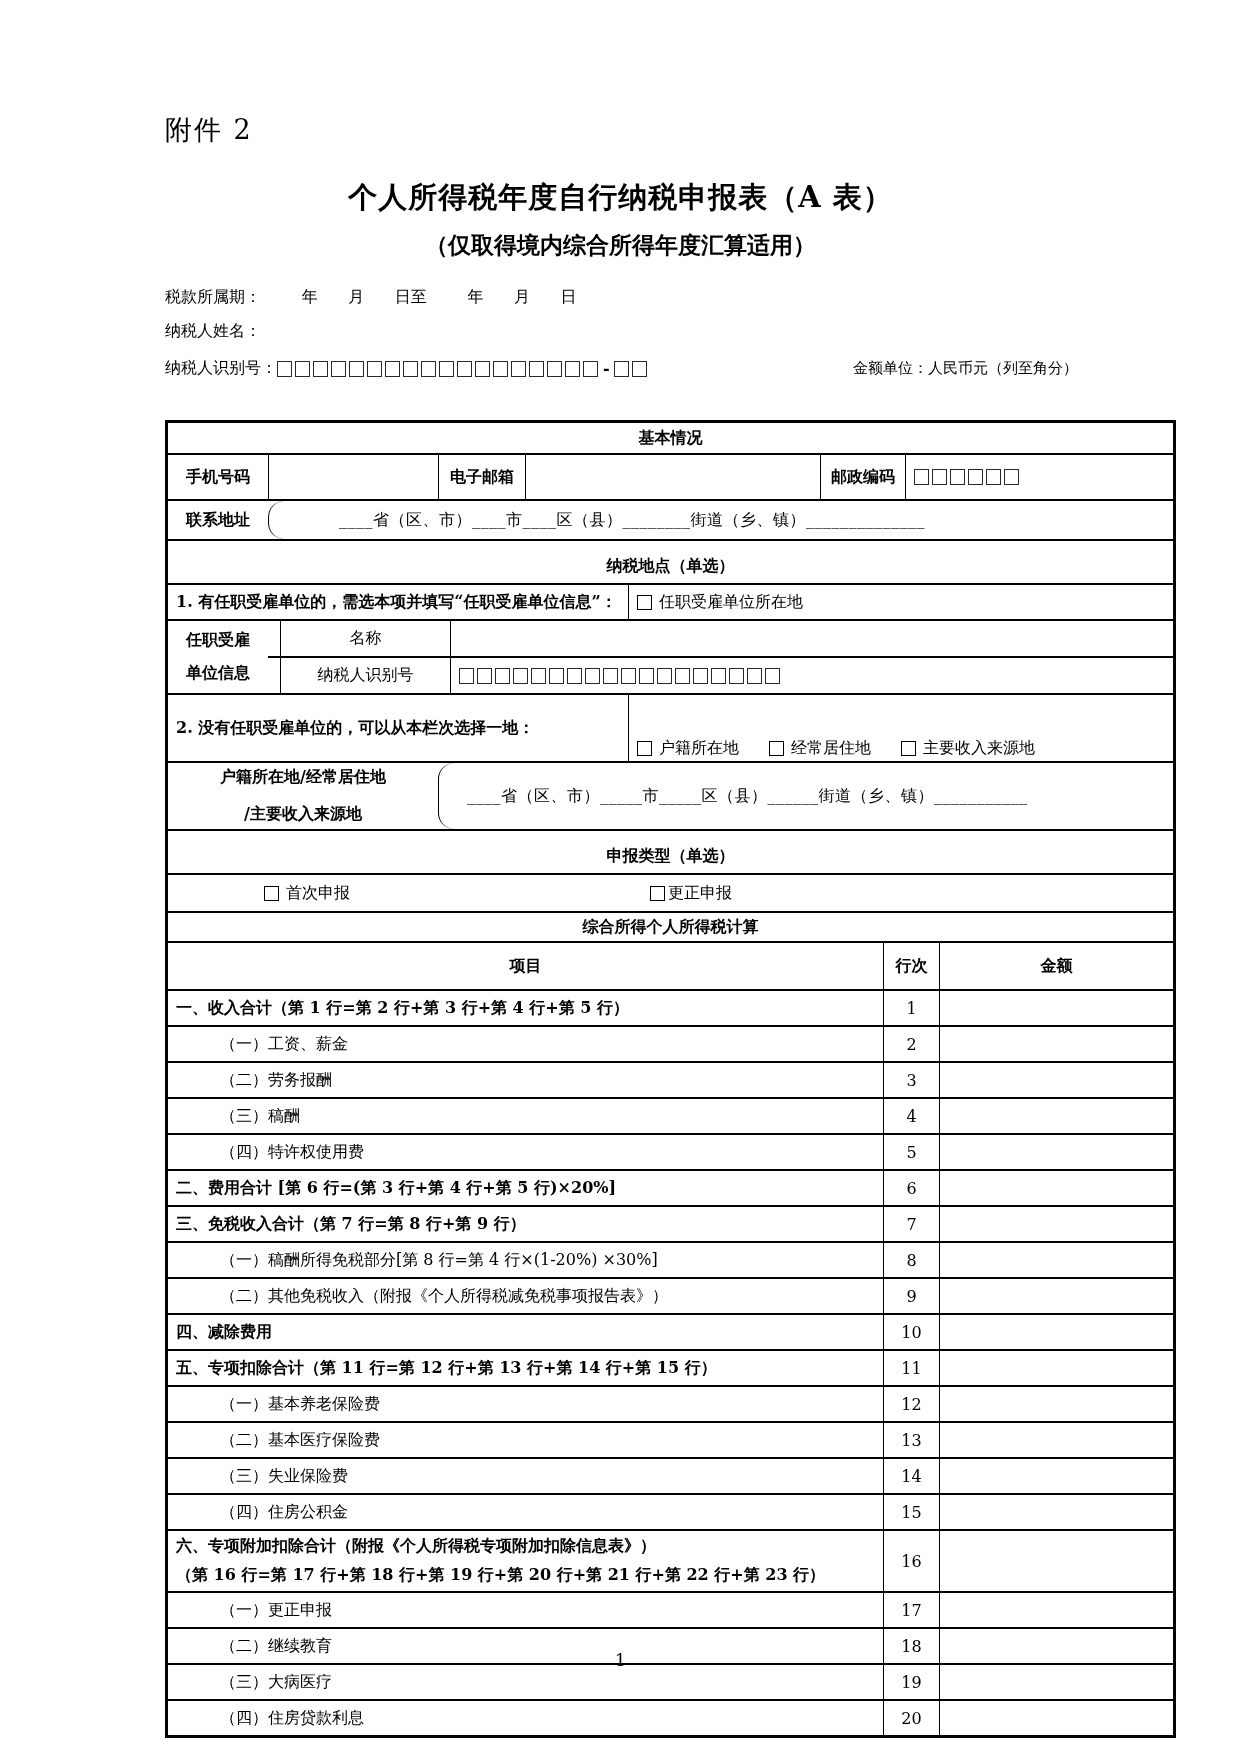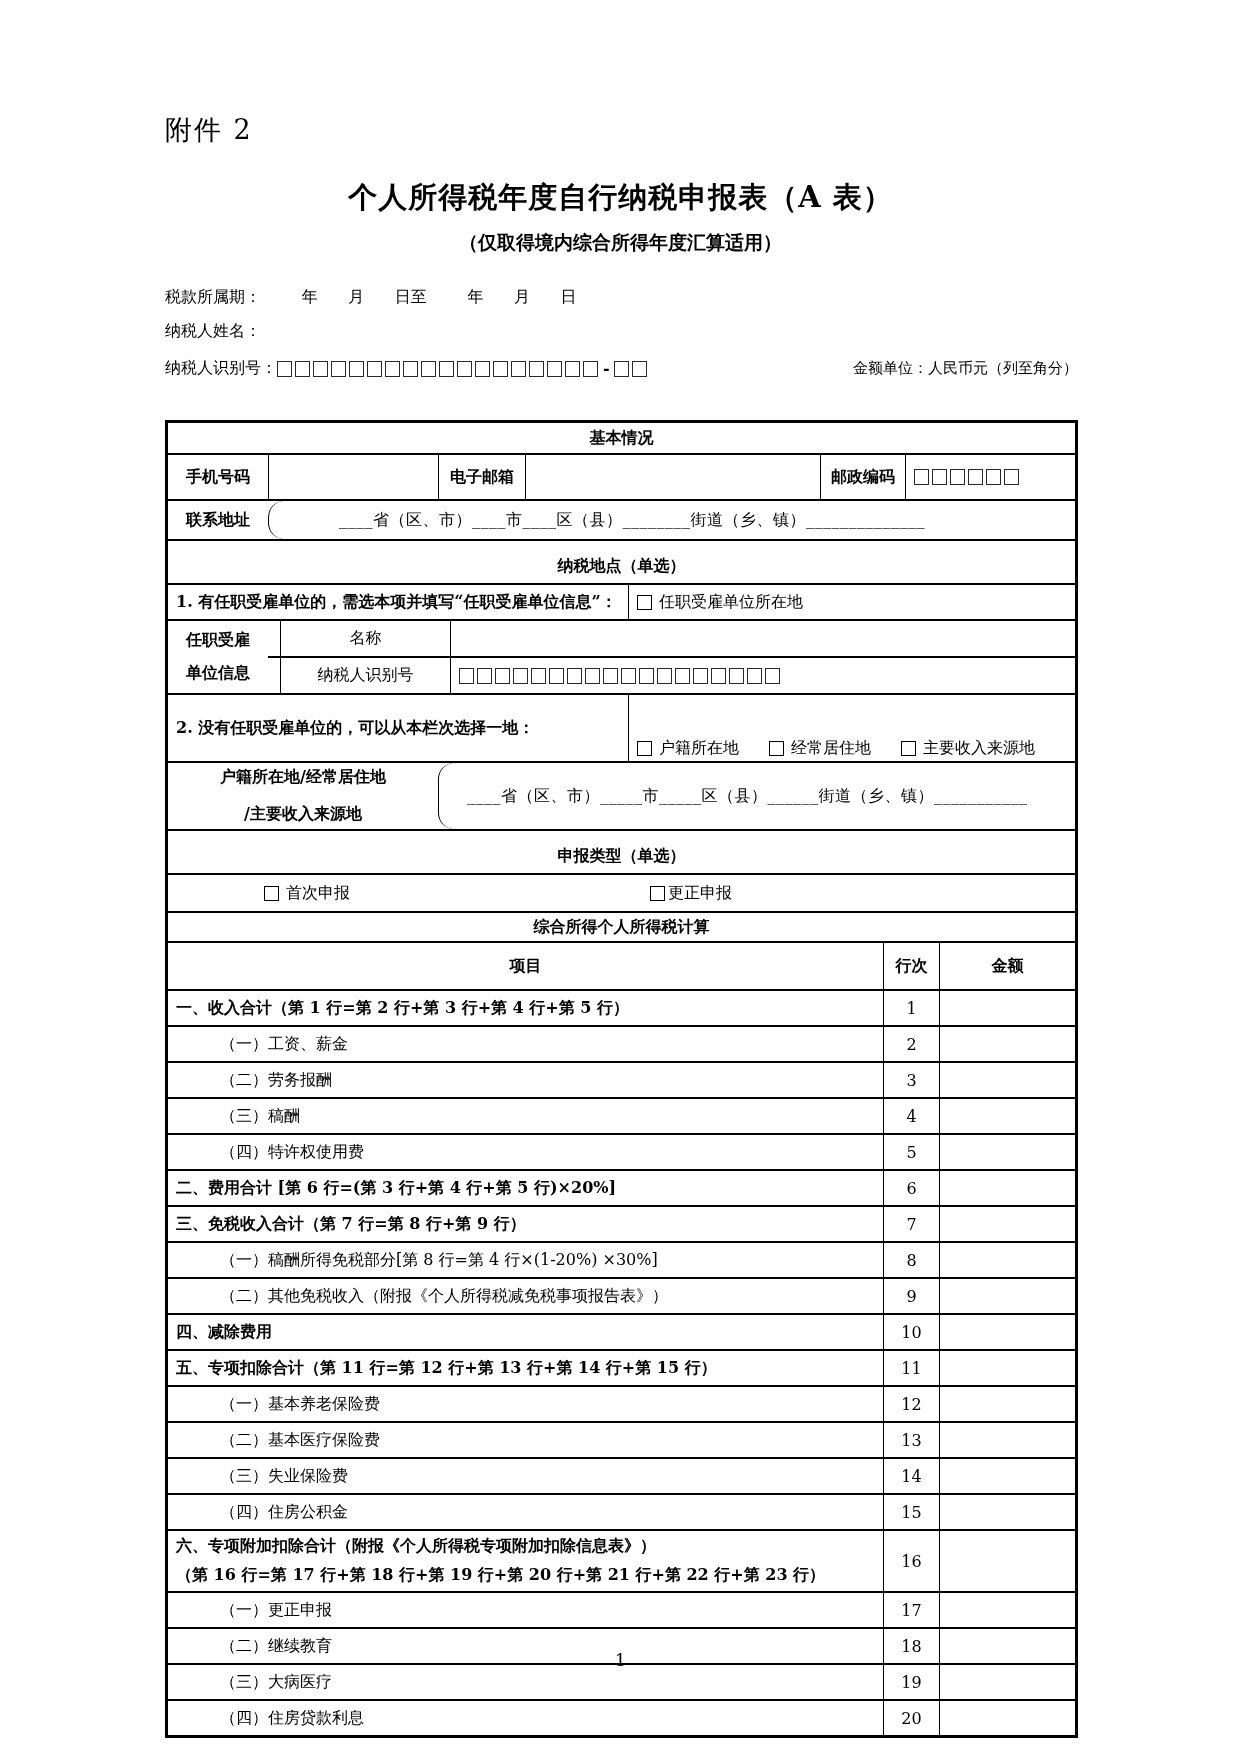--- a/index.html
+++ b/index.html
@@ -11,40 +11,40 @@
     color:#000;
     font-family:"DejaVu Serif","Liberation Serif",serif;
     font-size:16px;
     overflow:hidden;
   }
 
   .attachment { position:absolute; left:165px; top:112px; font-size:27px; letter-spacing:2px; }
   .doc-title { position:absolute; left:0; top:178px; width:1241px; text-align:center;
                font-size:29px; font-weight:bold; letter-spacing:1px; }
   .doc-subtitle { position:absolute; left:0; top:230px; width:1241px; text-align:center;
-                  font-size:19px; font-weight:bold; }
+                  font-size:23px; font-weight:bold; }
 
   .meta { position:absolute; left:165px; top:287px; width:913px; font-size:16px; }
   .meta-line { margin-bottom:13px; white-space:pre; }
   .id-line { display:flex; justify-content:space-between; align-items:center; margin-top:16px; }
   .id-left { display:flex; align-items:center; white-space:pre; }
   .unit-note { font-size:15px; }
 
   
   .dbox { display:inline-block; width:15px; height:16px; border:1.6px solid #2a2a2a;
           margin-right:3px; vertical-align:middle; background:#fff; }
   .boxgroup { display:inline-flex; align-items:center; }
   .dash { margin:0 4px 0 2px; font-weight:bold; }
 
   
   .cbx { display:inline-block; width:15px; height:15px; border:1.6px solid #000;
          vertical-align:-2px; margin-right:7px; background:#fff; flex:none; }
 
   
-  .ftable { position:absolute; left:165px; top:420px; width:913px; border:3px solid #000; }
+  .ftable { position:absolute; left:165px; top:420px; width:1011px; border:3px solid #000; }
   .frow { display:flex; align-items:stretch; border-top:2px solid #000; }
   .frow.first { border-top:none; }
   .fcell { border-left:1.2px solid #000; display:flex; align-items:center;
            padding:2px 8px; min-height:100%; }
   .fcell.nol { border-left:none; }
   .fcell.center { justify-content:center; text-align:center; }
   .bold { font-weight:bold; }
   .hdr-row { min-height:30px; }
   .hdr-cell { flex:1; justify-content:center; font-weight:bold; }
 

